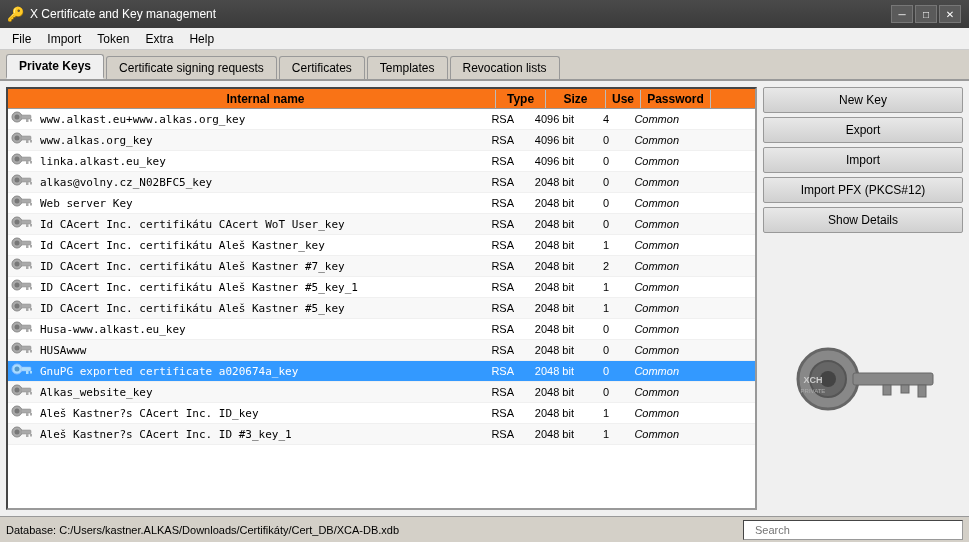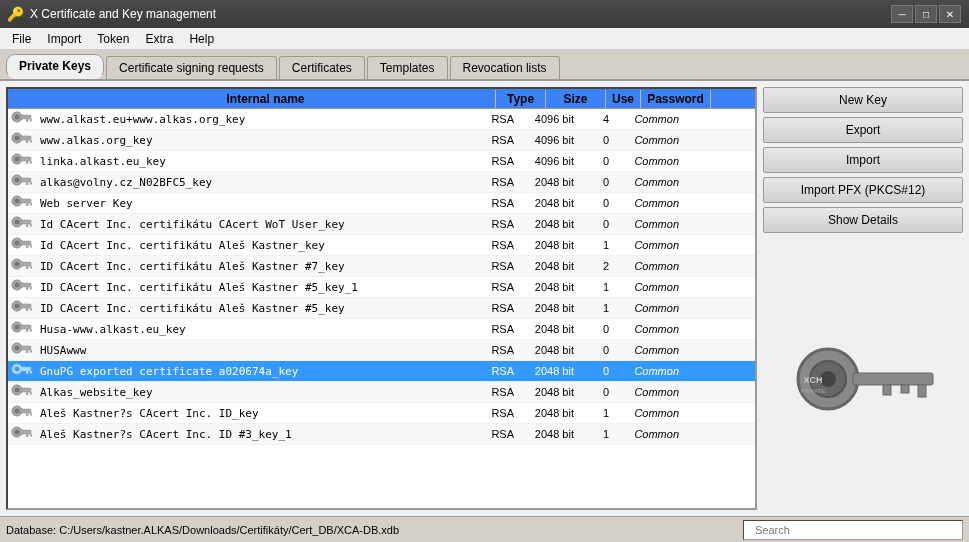--- a/index.html
+++ b/index.html
@@ -91,21 +91,20 @@
       color: #000;
       margin-right: 2px;
       border-radius: 3px 3px 0 0;
     }
     .tab.active {
       background: #f0f0f0;
       border-bottom: 2px solid #f0f0f0;
       font-weight: bold;
       position: relative;
       z-index: 1;
-      border-radius: 9px;
     }
 
     
     .content-area {
       display: flex;
       flex: 1;
       overflow: hidden;
       padding: 6px;
       gap: 6px;
     }
@@ -115,21 +114,21 @@
       flex: 1;
       border: 2px inset #999;
       background: #fff;
       overflow: hidden;
       display: flex;
       flex-direction: column;
     }
 
     .table-header {
       display: flex;
-      background: #3b82f6;
+      background: #f97316;
       border-bottom: 1px solid #999;
       font-weight: bold;
       font-size: 12px;
       min-height: 20px;
       align-items: center;
     }
     .th {
       padding: 2px 4px;
       border-right: 1px solid #bbb;
       white-space: nowrap;

